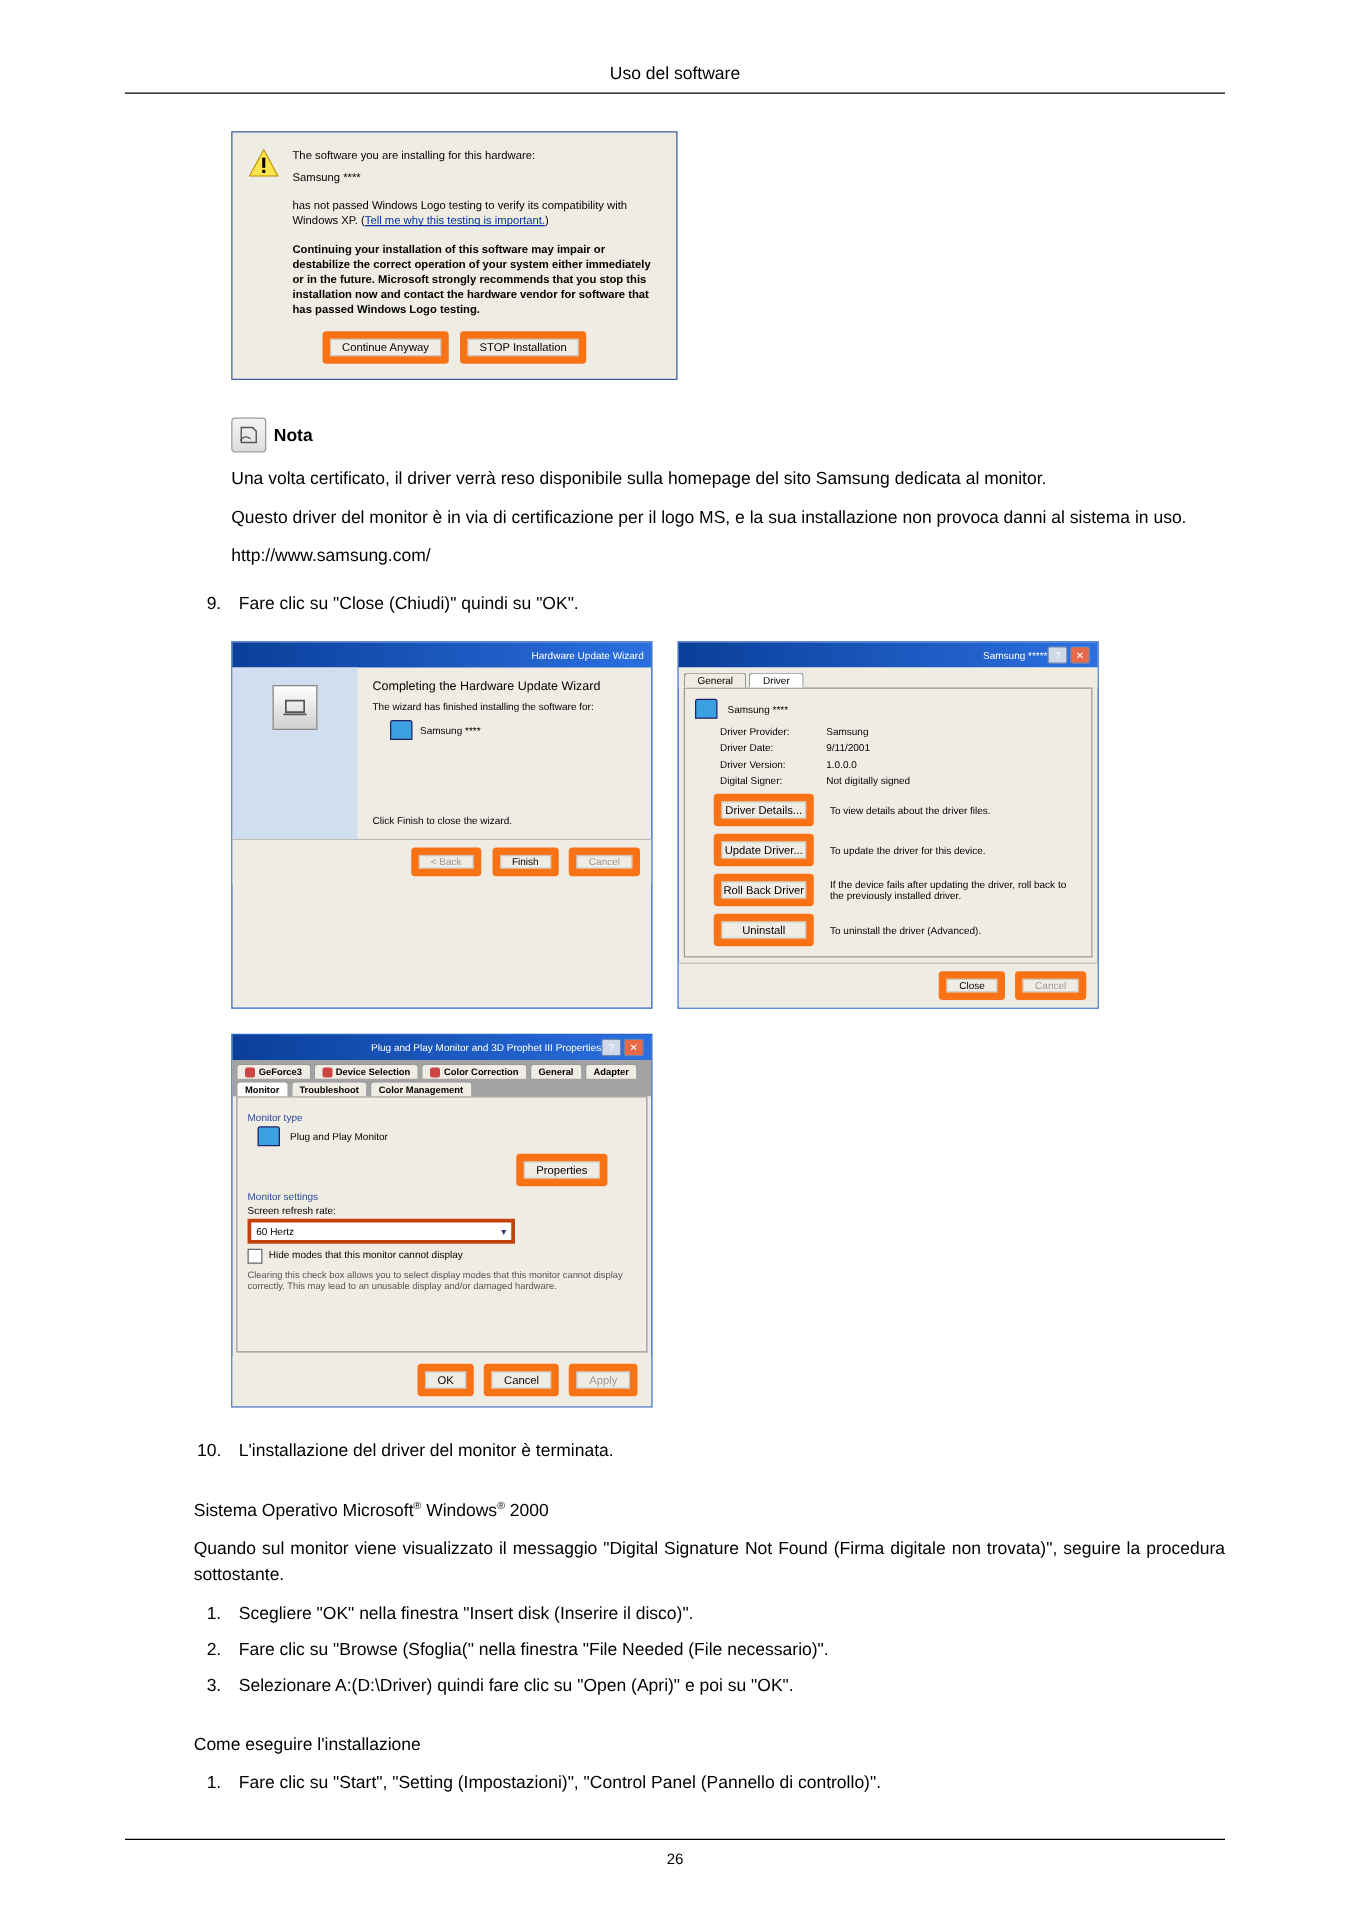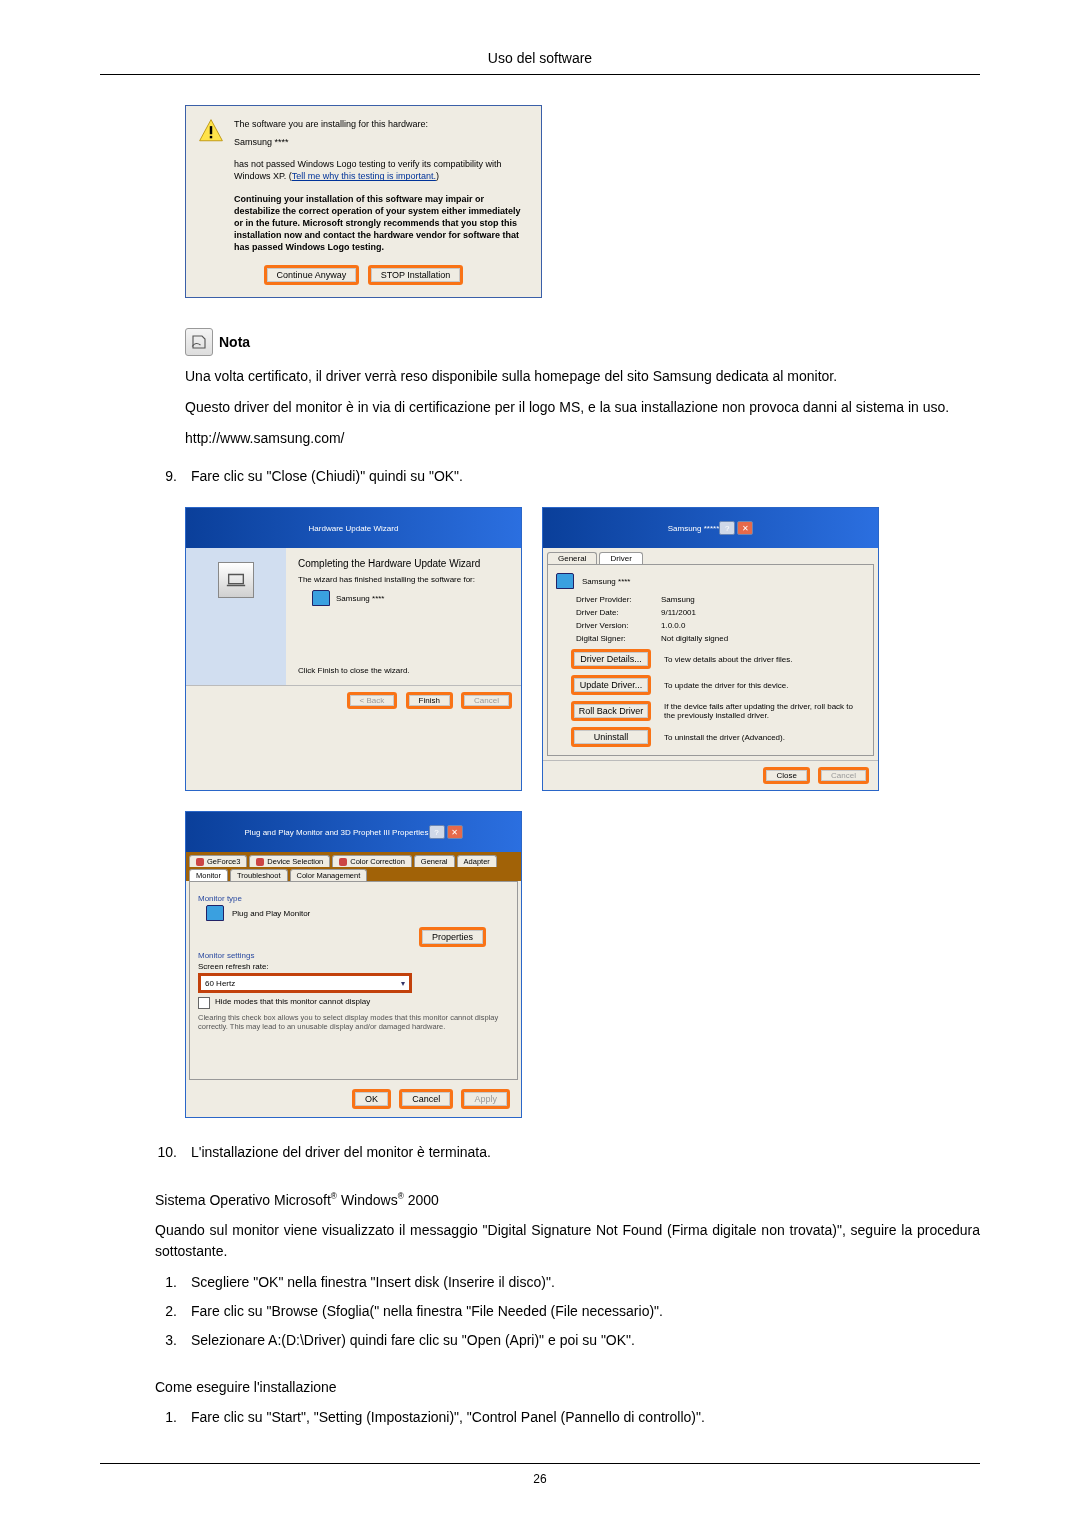--- a/index.html
+++ b/index.html
@@ -54,21 +54,21 @@
   .warn-icon svg { display:block; }
   .hw-text { line-height: 1.35; }
   .hw-text .bold { font-weight: bold; }
   .hw-text .link { color: #003399; text-decoration: underline; cursor: pointer; }
   .hw-buttons {
     text-align: center;
     padding: 0 0 12px 0;
   }
   .xp-btn {
     background: #efece3;
-    border: 3px solid #f97316;
+    border: 6px solid #f97316;
     border-radius: 3px;
     font-size: 9px;
     padding: 2px 10px;
     margin: 0 3px;
     box-shadow: 0 0 0 1px #c8c8c8 inset;
     cursor: pointer;
   }
   
   .nota-row {
     display: flex;
@@ -113,25 +113,25 @@
   }
   .dlg {
     border: 1px solid #2a66c8;
     background: #efece3;
     font-size: 8px;
     width: 335px;
   }
   .dlg-title {
     background: linear-gradient(to right, #0a3f9a, #2b6fe0);
     color: #fff;
-    padding: 13px 6px;
+    padding: 3px 6px;
     height: 14px;
     display: flex;
     align-items: center;
-    justify-content: center;
+    justify-content: flex-end;
   }
   .dlg-title-right { display: flex; gap: 2px; }
   .winbtn {
     width: 14px;
     height: 12px;
     background: #cfd8e8;
     border: 1px solid #6a86b4;
     border-radius: 2px;
     display: flex;
     align-items: center;
@@ -191,21 +191,21 @@
     border:1px solid #999;
     padding:8px;
   }
   .drv-row { display:flex; align-items:flex-start; margin: 4px 0 4px 20px; font-size:8px; }
   .drv-label { width:85px; }
   .drv-btn-row { display:flex; align-items:center; gap:10px; margin:6px 0 0 12px; font-size:8px; }
   .drv-btn-row .xp-btn { width: 80px; text-align:center; padding:2px 0; }
   .drv-btn-row .desc { flex:1; }
   
   .dlg3 { width: 335px; }
-  .tabbar2 { display:flex; flex-wrap:wrap; padding:3px 3px 0 3px; gap:2px; background:#a16207;}
+  .tabbar2 { display:flex; flex-wrap:wrap; padding:3px 3px 0 3px; gap:2px; background:#a3a3a3;font-weight:bold;}
   .tab2 {
     border: 1px solid #999;
     border-bottom: none;
     border-radius: 3px 3px 0 0;
     background:#efece3;
     padding: 1px 6px;
     font-size: 7.5px;
     display:flex; align-items:center; gap:3px;
   }
   .tab2 .ico { width:8px; height:8px; background:#c44; border-radius:2px; display:inline-block; }

